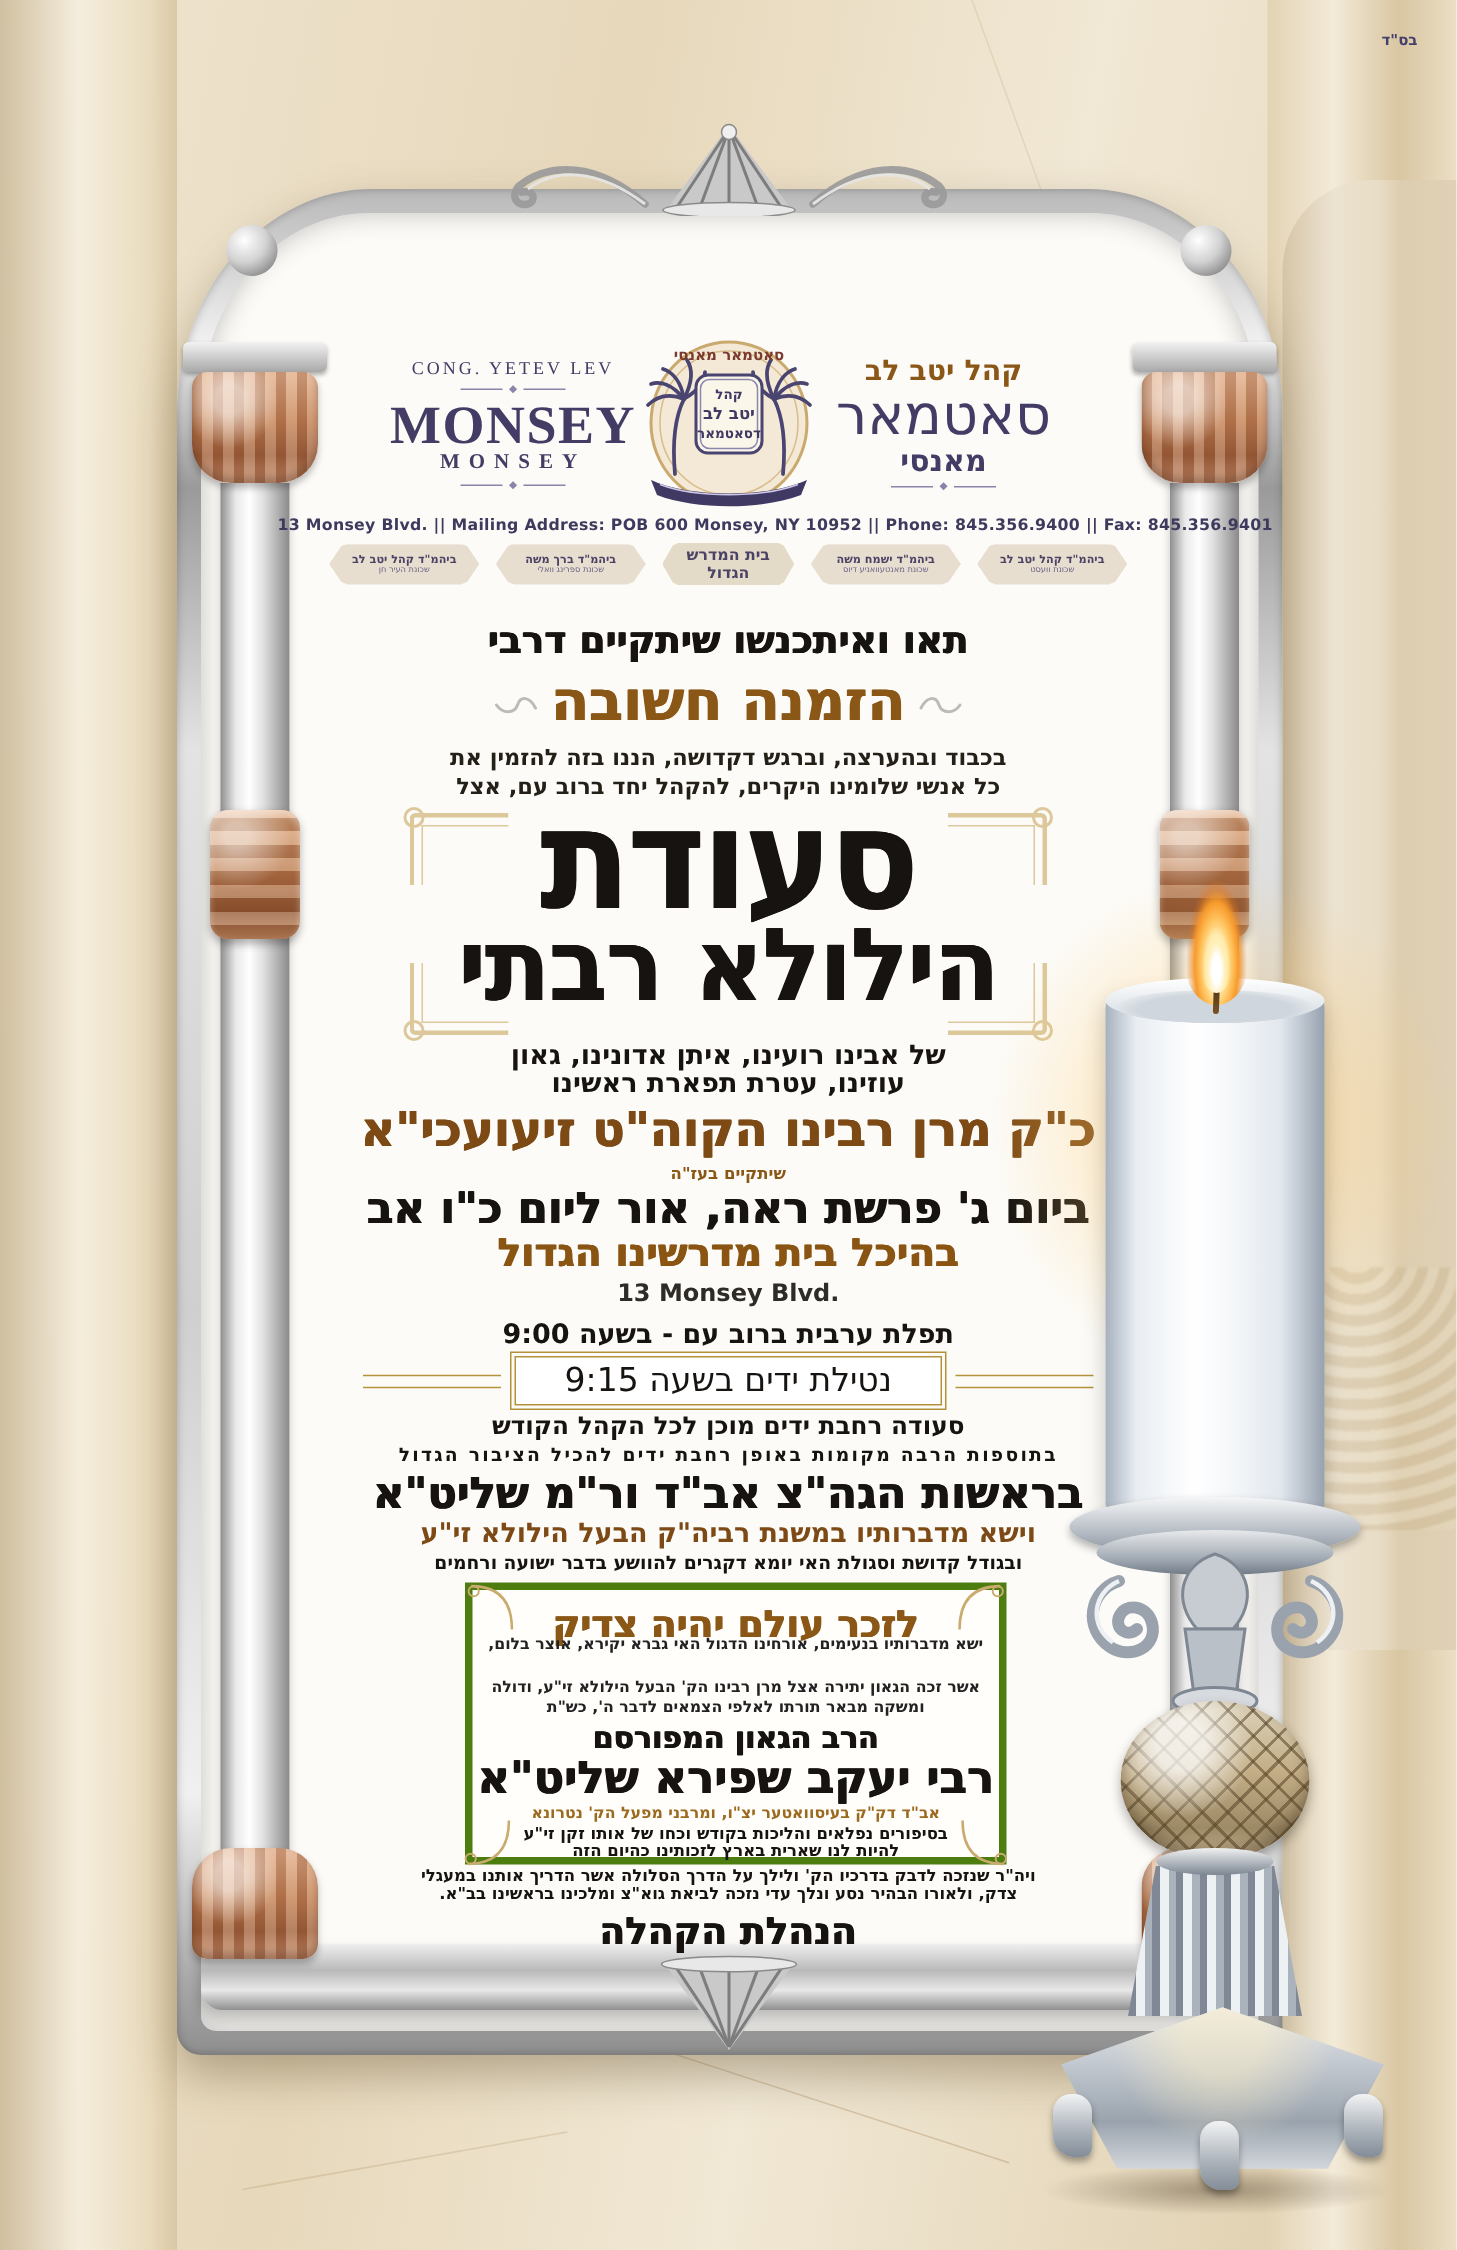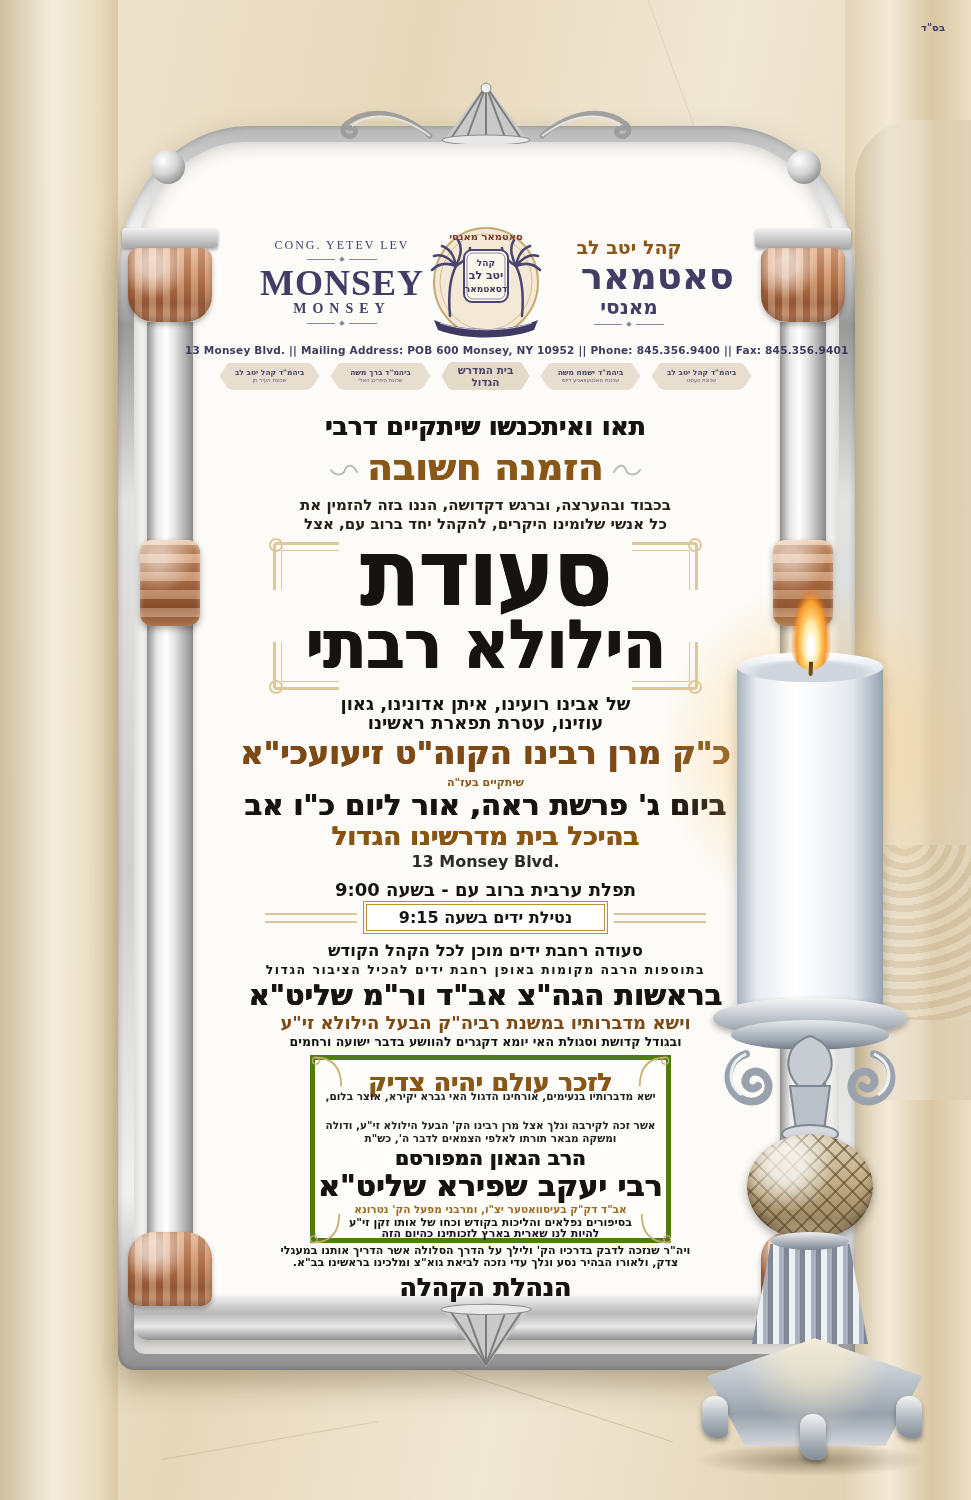--- a/index.html
+++ b/index.html
@@ -64,21 +64,21 @@
   .content{left:185px;top:210px;width:601px;height:1165px;direction:rtl;z-index:6;color:#171310;}
   .line{position:absolute;left:0;right:0;text-align:center;white-space:nowrap;}
   .heavy{text-shadow:.4px 0 currentColor,-.4px 0 currentColor;}
   
   .logo-left{position:absolute;left:52px;top:28px;width:210px;text-align:center;color:#433d66;direction:ltr;}
   .ll1{font-size:12px;letter-spacing:2px;font-weight:normal;font-family:"Liberation Serif",serif;}
   .ll2{font-size:36px;line-height:36px;font-weight:bold;font-family:"Liberation Serif",serif;letter-spacing:1px;}
   .ll3{font-size:14px;letter-spacing:6px;font-weight:bold;font-family:"Liberation Serif",serif;}
   .logo-right{position:absolute;right:52px;top:26px;width:210px;text-align:center;color:#433d66;}
   .rl1{font-size:19px;font-weight:bold;color:#8a5716;}
-  .rl2{font-size:37px;line-height:38px;font-weight:700;text-align:right;}
+  .rl2{font-size:37px;line-height:38px;font-weight:400;}
   .rl3{font-size:20px;line-height:22px;font-weight:800;}
   .flourish{display:flex;align-items:center;gap:4px;width:70px;margin:2px auto;color:#8b84a8;font-size:7px;}
   .flourish::before,.flourish::after{content:'';flex:1;border-top:1px solid #8b84a8;}
   .crest{position:absolute;left:50%;top:14px;transform:translateX(-50%);width:132px;height:116px;}
   .address{top:134px;font-size:10.5px;font-weight:bold;color:#3e3a5e;letter-spacing:.2px;direction:ltr;}
   
   .badges{position:absolute;left:0;right:0;top:152px;display:flex;direction:ltr;justify-content:center;align-items:center;gap:11px;}
   .badge{background:#e7decf;color:#4a4365;text-align:center;display:flex;flex-direction:column;justify-content:center;
     clip-path:polygon(0 50%,8% 6%,12% 0,88% 0,92% 6%,100% 50%,92% 94%,88% 100%,12% 100%,8% 94%);
     box-shadow:0 1px 2px rgba(0,0,0,.15);}
@@ -104,21 +104,21 @@
   .of1{top:483px;} .of2{top:502px;}
   .of1,.of2{font-size:18px;font-weight:800;}
   .rebbe{top:524px;font-size:32px;font-weight:800;color:#7d4a15;}
   .will{top:566px;font-size:11px;font-weight:600;color:#8a5716;}
   .date{top:578px;font-size:29px;font-weight:800;}
   .venue{top:611px;font-size:26px;font-weight:800;color:#8a5512;}
   .vaddr{top:642px;font-size:16px;font-weight:600;color:#2f2c28;direction:ltr;}
   .maariv{top:669px;font-size:18px;font-weight:800;}
   .netilas-wrap{position:absolute;left:0;right:0;top:694px;text-align:center;}
   .netilas{position:relative;display:inline-block;border:1.5px solid #b3923a;outline:1px solid #b3923a;outline-offset:2px;
-    padding:3px 32px;font-size:16px;font-weight:700;background:#fff;}
+    padding:3px 32px;font-size:22px;font-weight:400;background:#fff;}
   .netilas::before,.netilas::after{content:'';position:absolute;top:50%;width:92px;height:7px;transform:translateY(-50%);
     border-top:1.5px solid #b3923a;border-bottom:1.5px solid #b3923a;}
   .netilas::before{right:100%;margin-right:10px;} .netilas::after{left:100%;margin-left:10px;}
   .seuda1{top:731px;font-size:16.5px;font-weight:800;}
   .seuda2{top:752px;font-size:12.5px;font-weight:700;letter-spacing:1.5px;}
   .rosh{top:768px;font-size:29px;font-weight:800;}
   .rosh-sub{top:802px;font-size:18px;font-weight:800;color:#7d4a15;}
   .rosh-note{top:824px;font-size:12.5px;font-weight:700;}
   
   .guest-box{position:absolute;left:125px;top:845px;width:351px;height:178px;border:5px solid #4d7c0f;background:#fffefb;}
@@ -380,21 +380,21 @@
       <svg class="gb-corner gbc-bl" viewBox="0 0 40 40">
         <path d="M38 38 C38 14 26 4 6 4" fill="none" stroke="#c9ab6e" stroke-width="2"></path>
         <circle cx="8" cy="8" r="4" fill="none" stroke="#c9ab6e" stroke-width="1.5"></circle>
       </svg>
       <svg class="gb-corner gbc-br" viewBox="0 0 40 40">
         <path d="M38 38 C38 14 26 4 6 4" fill="none" stroke="#c9ab6e" stroke-width="2"></path>
         <circle cx="8" cy="8" r="4" fill="none" stroke="#c9ab6e" stroke-width="1.5"></circle>
       </svg>
       <div class="line gb-title heavy">לזכר עולם יהיה צדיק</div>
       <div class="line gb-p1">ישא מדברותיו בנעימים, אורחינו הדגול האי גברא יקירא, אוצר בלום,</div>
-      <div class="line gb-p2">אשר זכה לקירבה ונלך אצל מרן רבינו הק' הבעל הילולא זי"ע, ודולה</div>
+      <div class="line gb-p2">אשר זכה הגאון יתירה אצל מרן רבינו הק' הבעל הילולא זי"ע, ודולה</div>
       <div class="line gb-p3">ומשקה מבאר תורתו לאלפי הצמאים לדבר ה', כש"ת</div>
       <div class="line gb-hon heavy">הרב הגאון המפורסם</div>
       <div class="line gb-name heavy">רבי יעקב שפירא שליט"א</div>
       <div class="line gb-title2">אב"ד דק"ק בעיסוואטער יצ"ו, ומרבני מפעל הק' נטרונא</div>
       <div class="line gb-n1">בסיפורים נפלאים והליכות בקודש וכחו של אותו זקן זי"ע</div>
       <div class="line gb-n2">להיות לנו שארית בארץ לזכותינו כהיום הזה</div>
     </div>
 
     <div class="line f1">ויה"ר שנזכה לדבק בדרכיו הק' ולילך על הדרך הסלולה אשר הדריך אותנו במעגלי</div>
     <div class="line f2">צדק, ולאורו הבהיר נסע ונלך עדי נזכה לביאת גוא"צ ומלכינו בראשינו בב"א.</div>

